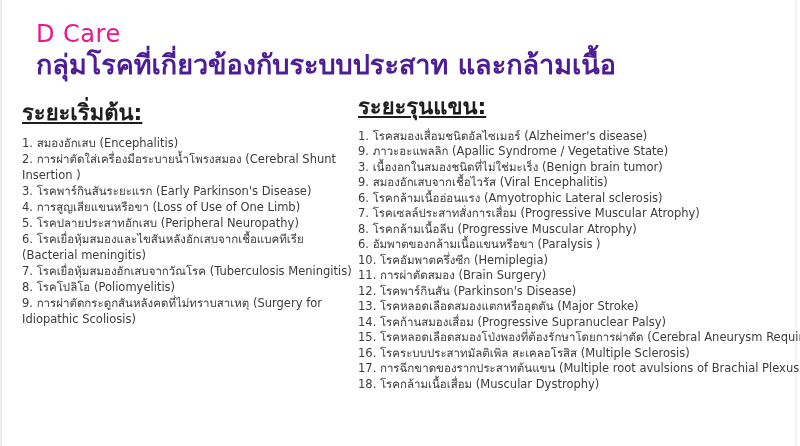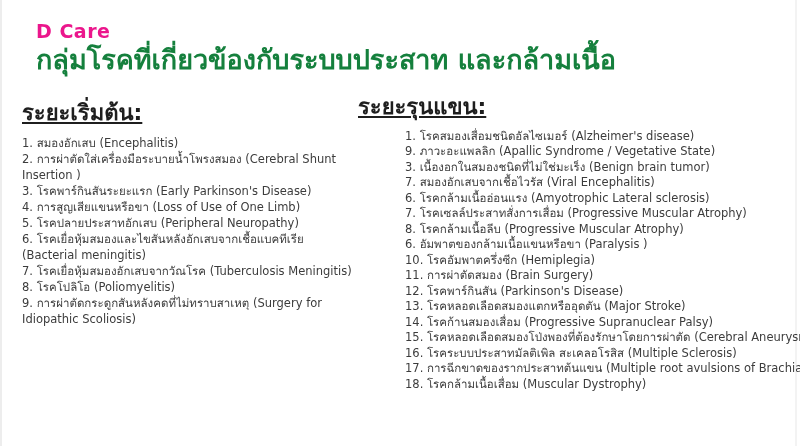--- a/index.html
+++ b/index.html
@@ -9,50 +9,50 @@
     background:#ffffff;
     font-family:"DejaVu Sans", sans-serif;
     overflow:hidden;
   }
   .edge { position:absolute; top:0; height:100%; width:2px; background:#ededed; }
   .edge-left  { left:0; }
   .edge-right { left:795px; background:#f3f3f3; }
 
   .header { position:absolute; left:36px; top:22px; }
   .brand {
-    font-size:19px; font-weight:bold; line-height:1.05;
+    font-size:24px; font-weight:normal; line-height:1.05;
     letter-spacing:0.5px; color:#EB168C;
   }
   .title {
     font-size:27px; font-weight:bold; color:#27528F;
     margin:1px 0 0 0; line-height:1.25; white-space:nowrap;
   }
 
   .col { position:absolute; }
   .col-left  { left:22px;  top:98px; width:336px; }
   .col-right { left:358px; top:92px; width:442px; overflow:hidden; }
   .col-heading {
     font-size:22px; font-weight:bold; color:#1e1e1e;
     text-decoration:underline; margin:0 0 7px 0; line-height:1.35;
   }
   .list-item {
     font-size:11.5px; color:#3c3c3c; line-height:16px;
   }
-  .col-right .list-item { line-height:15.5px; white-space:nowrap;margin-left:47px; }
+  .col-right .list-item { line-height:15.5px; white-space:nowrap; }
 </style>
 </head>
 <body>
 
 <div class="slide">
   <div class="edge edge-left"></div>
   <div class="edge edge-right"></div>
 
   <header class="header">
     <div class="brand" style="color: rgb(235, 22, 140);">D Care</div>
-    <h1 class="title" style="color: #15803d;">กลุ่มโรคที่เกี่ยวข้องกับระบบประสาท และกล้ามเนื้อ</h1>
+    <h1 class="title" style="color: #4c1d95;">กลุ่มโรคที่เกี่ยวข้องกับระบบประสาท และกล้ามเนื้อ</h1>
   </header>
 
   <section class="col col-left">
     <h2 class="col-heading">ระยะเริ่มต้น:</h2>
     <div class="items">
         <div class="list-item">1. สมองอักเสบ (Encephalitis)</div>
         <div class="list-item">2. การผ่าตัดใส่เครื่องมือระบายน้ำโพรงสมอง (Cerebral Shunt Insertion )</div>
         <div class="list-item">3. โรคพาร์กินสันระยะแรก (Early Parkinson's Disease)</div>
         <div class="list-item">4. การสูญเสียแขนหรือขา (Loss of Use of One Limb)</div>
         <div class="list-item">5. โรคปลายประสาทอักเสบ (Peripheral Neuropathy)</div>
@@ -62,21 +62,21 @@
         <div class="list-item">9. การผ่าตัดกระดูกสันหลังคดที่ไม่ทราบสาเหตุ (Surgery for Idiopathic Scoliosis)</div>
       </div>
   </section>
 
   <section class="col col-right">
     <h2 class="col-heading">ระยะรุนแขน:</h2>
     <div class="items">
         <div class="list-item">1. โรคสมองเสื่อมชนิดอัลไซเมอร์ (Alzheimer's disease)</div>
         <div class="list-item">9. ภาวะอะแพลลิก (Apallic Syndrome / Vegetative State)</div>
         <div class="list-item">3. เนื้องอกในสมองชนิดที่ไม่ใช่มะเร็ง (Benign brain tumor)</div>
-        <div class="list-item">7. สมองอักเสบจากเชื้อไวรัส (Viral Encephalitis)</div>
+        <div class="list-item">9. สมองอักเสบจากเชื้อไวรัส (Viral Encephalitis)</div>
         <div class="list-item">6. โรคกล้ามเนื้ออ่อนแรง (Amyotrophic Lateral sclerosis)</div>
         <div class="list-item">7. โรคเซลล์ประสาทสั่งการเสื่อม (Progressive Muscular Atrophy)</div>
         <div class="list-item">8. โรคกล้ามเนื้อลีบ (Progressive Muscular Atrophy)</div>
         <div class="list-item">6. อัมพาตของกล้ามเนื้อแขนหรือขา (Paralysis )</div>
         <div class="list-item">10. โรคอัมพาตครึ่งซีก (Hemiplegia)</div>
         <div class="list-item">11. การผ่าตัดสมอง (Brain Surgery)</div>
         <div class="list-item">12. โรคพาร์กินสัน (Parkinson's Disease)</div>
         <div class="list-item">13. โรคหลอดเลือดสมองแตกหรืออุดตัน (Major Stroke)</div>
         <div class="list-item">14. โรคก้านสมองเสื่อม (Progressive Supranuclear Palsy)</div>
         <div class="list-item">15. โรคหลอดเลือดสมองโป่งพองที่ต้องรักษาโดยการผ่าตัด (Cerebral Aneurysm Requiring Brain Surgery)</div>

